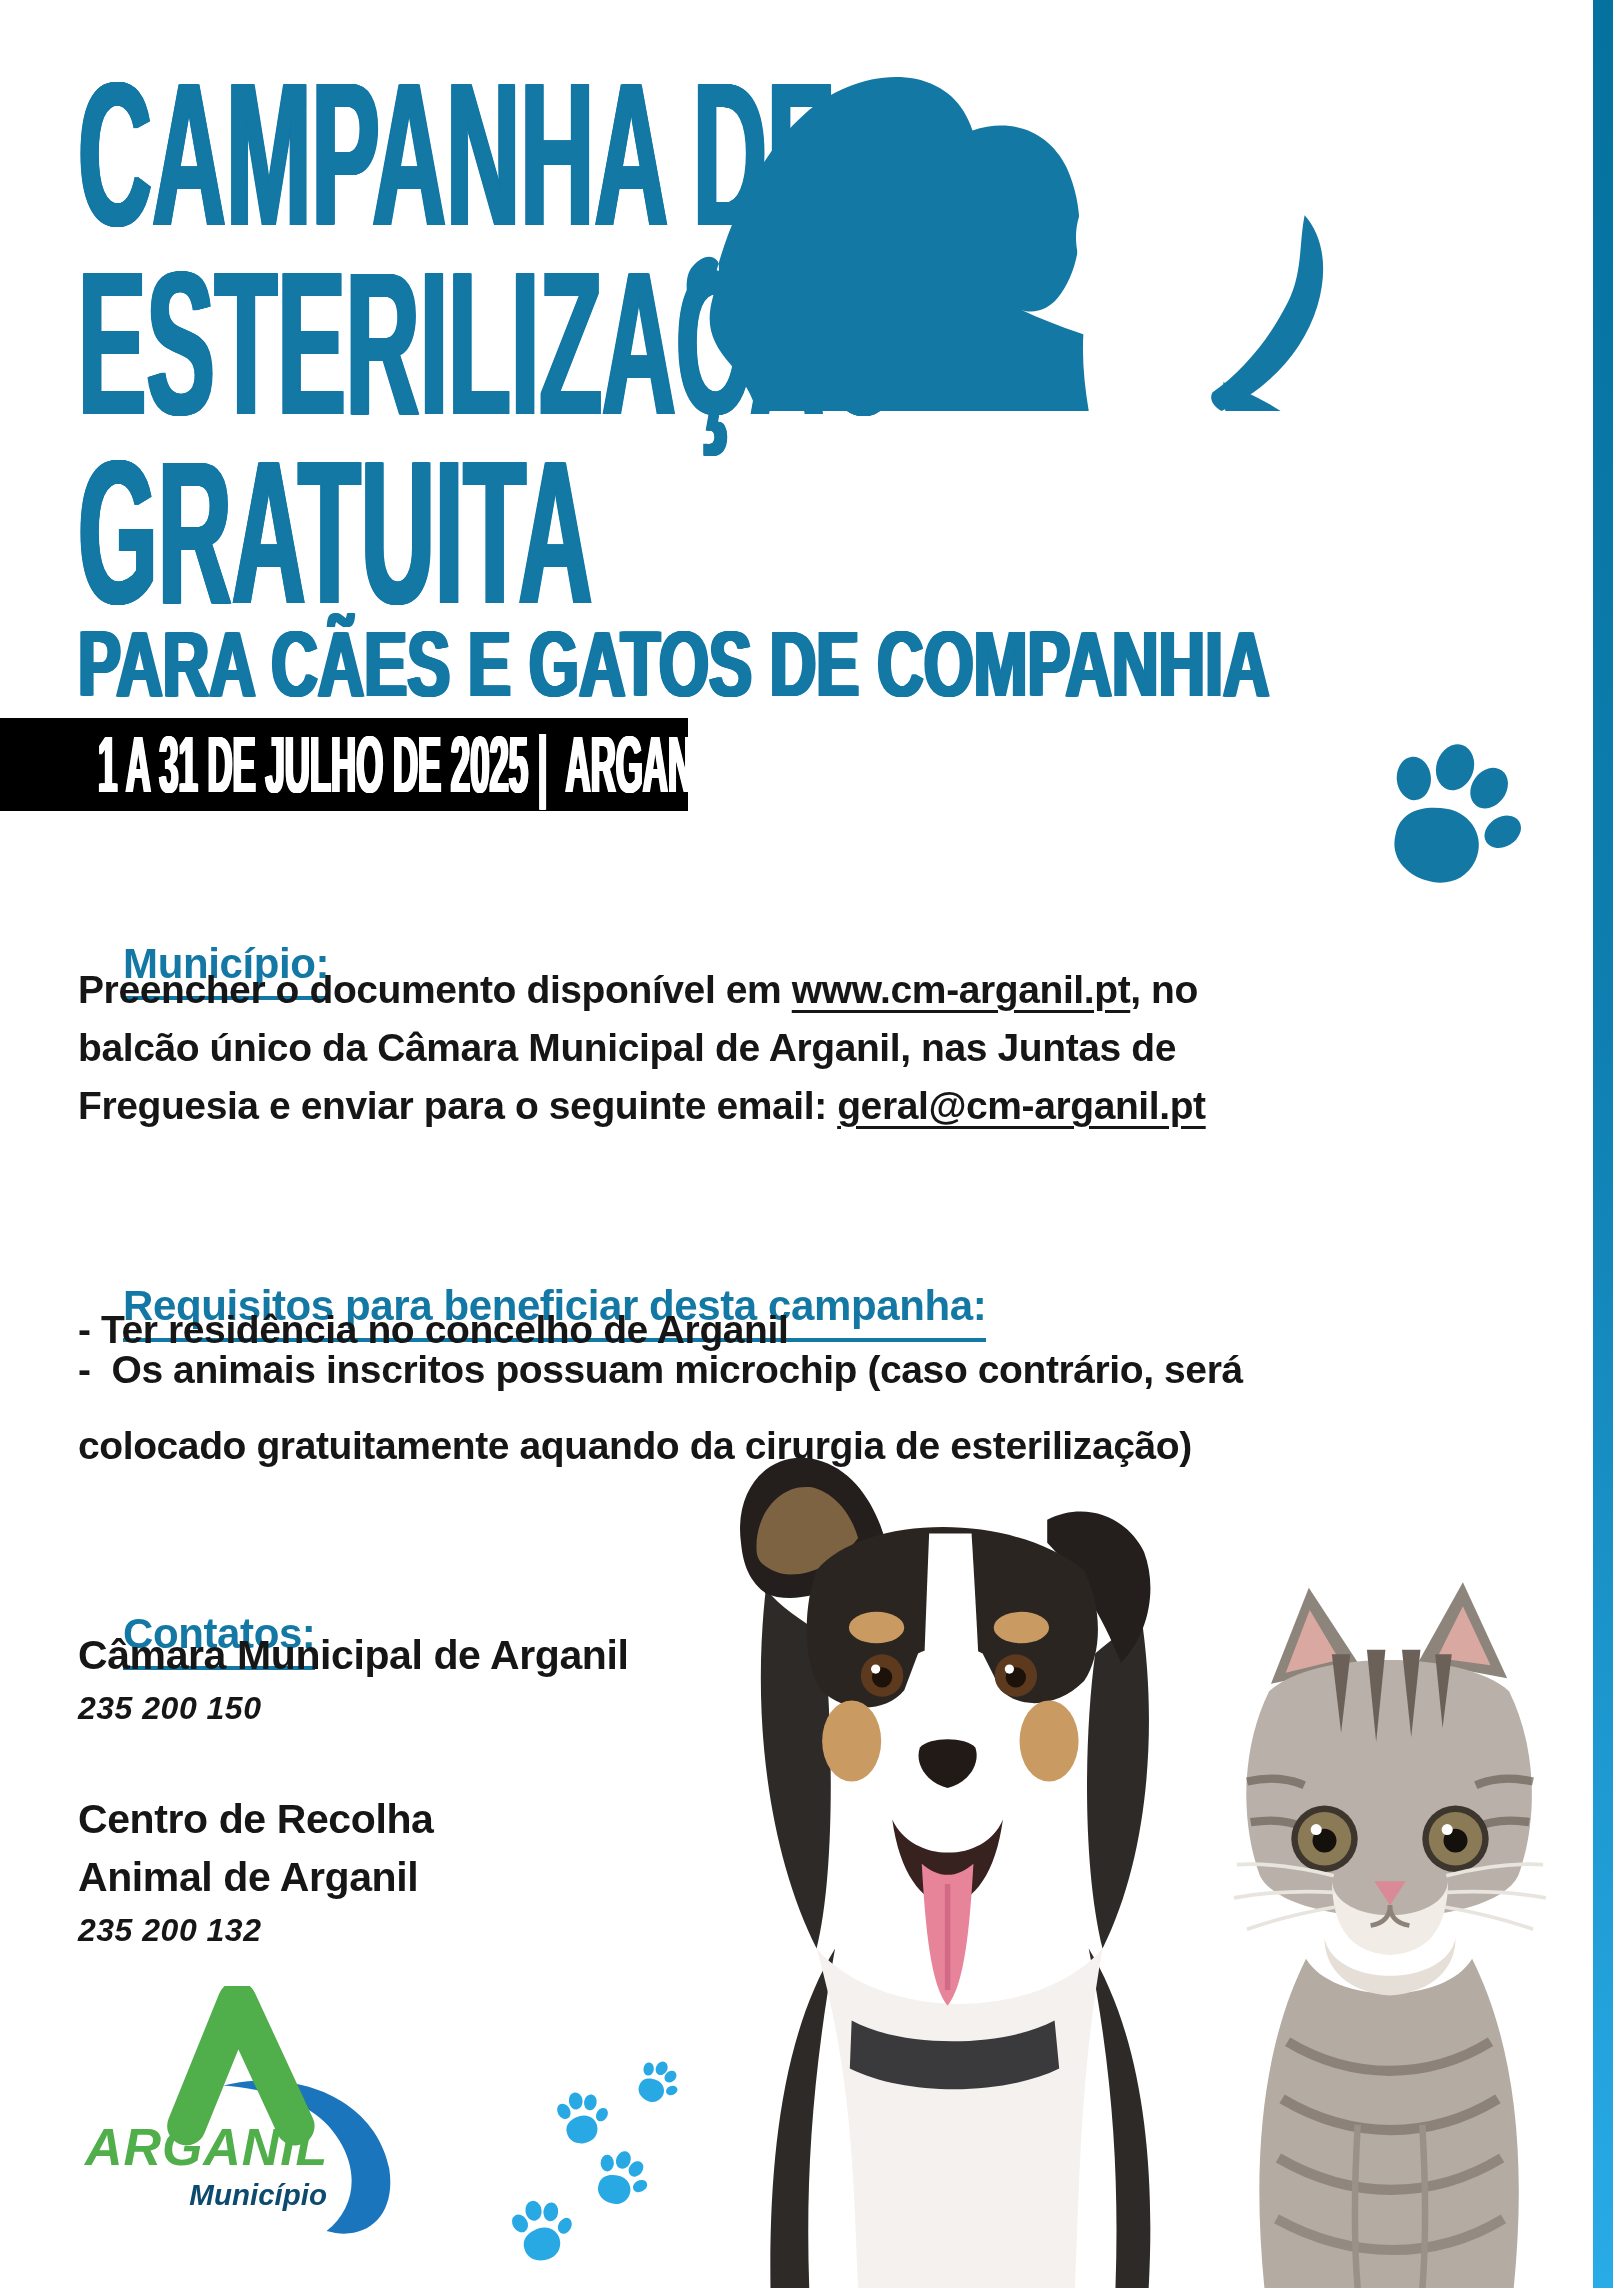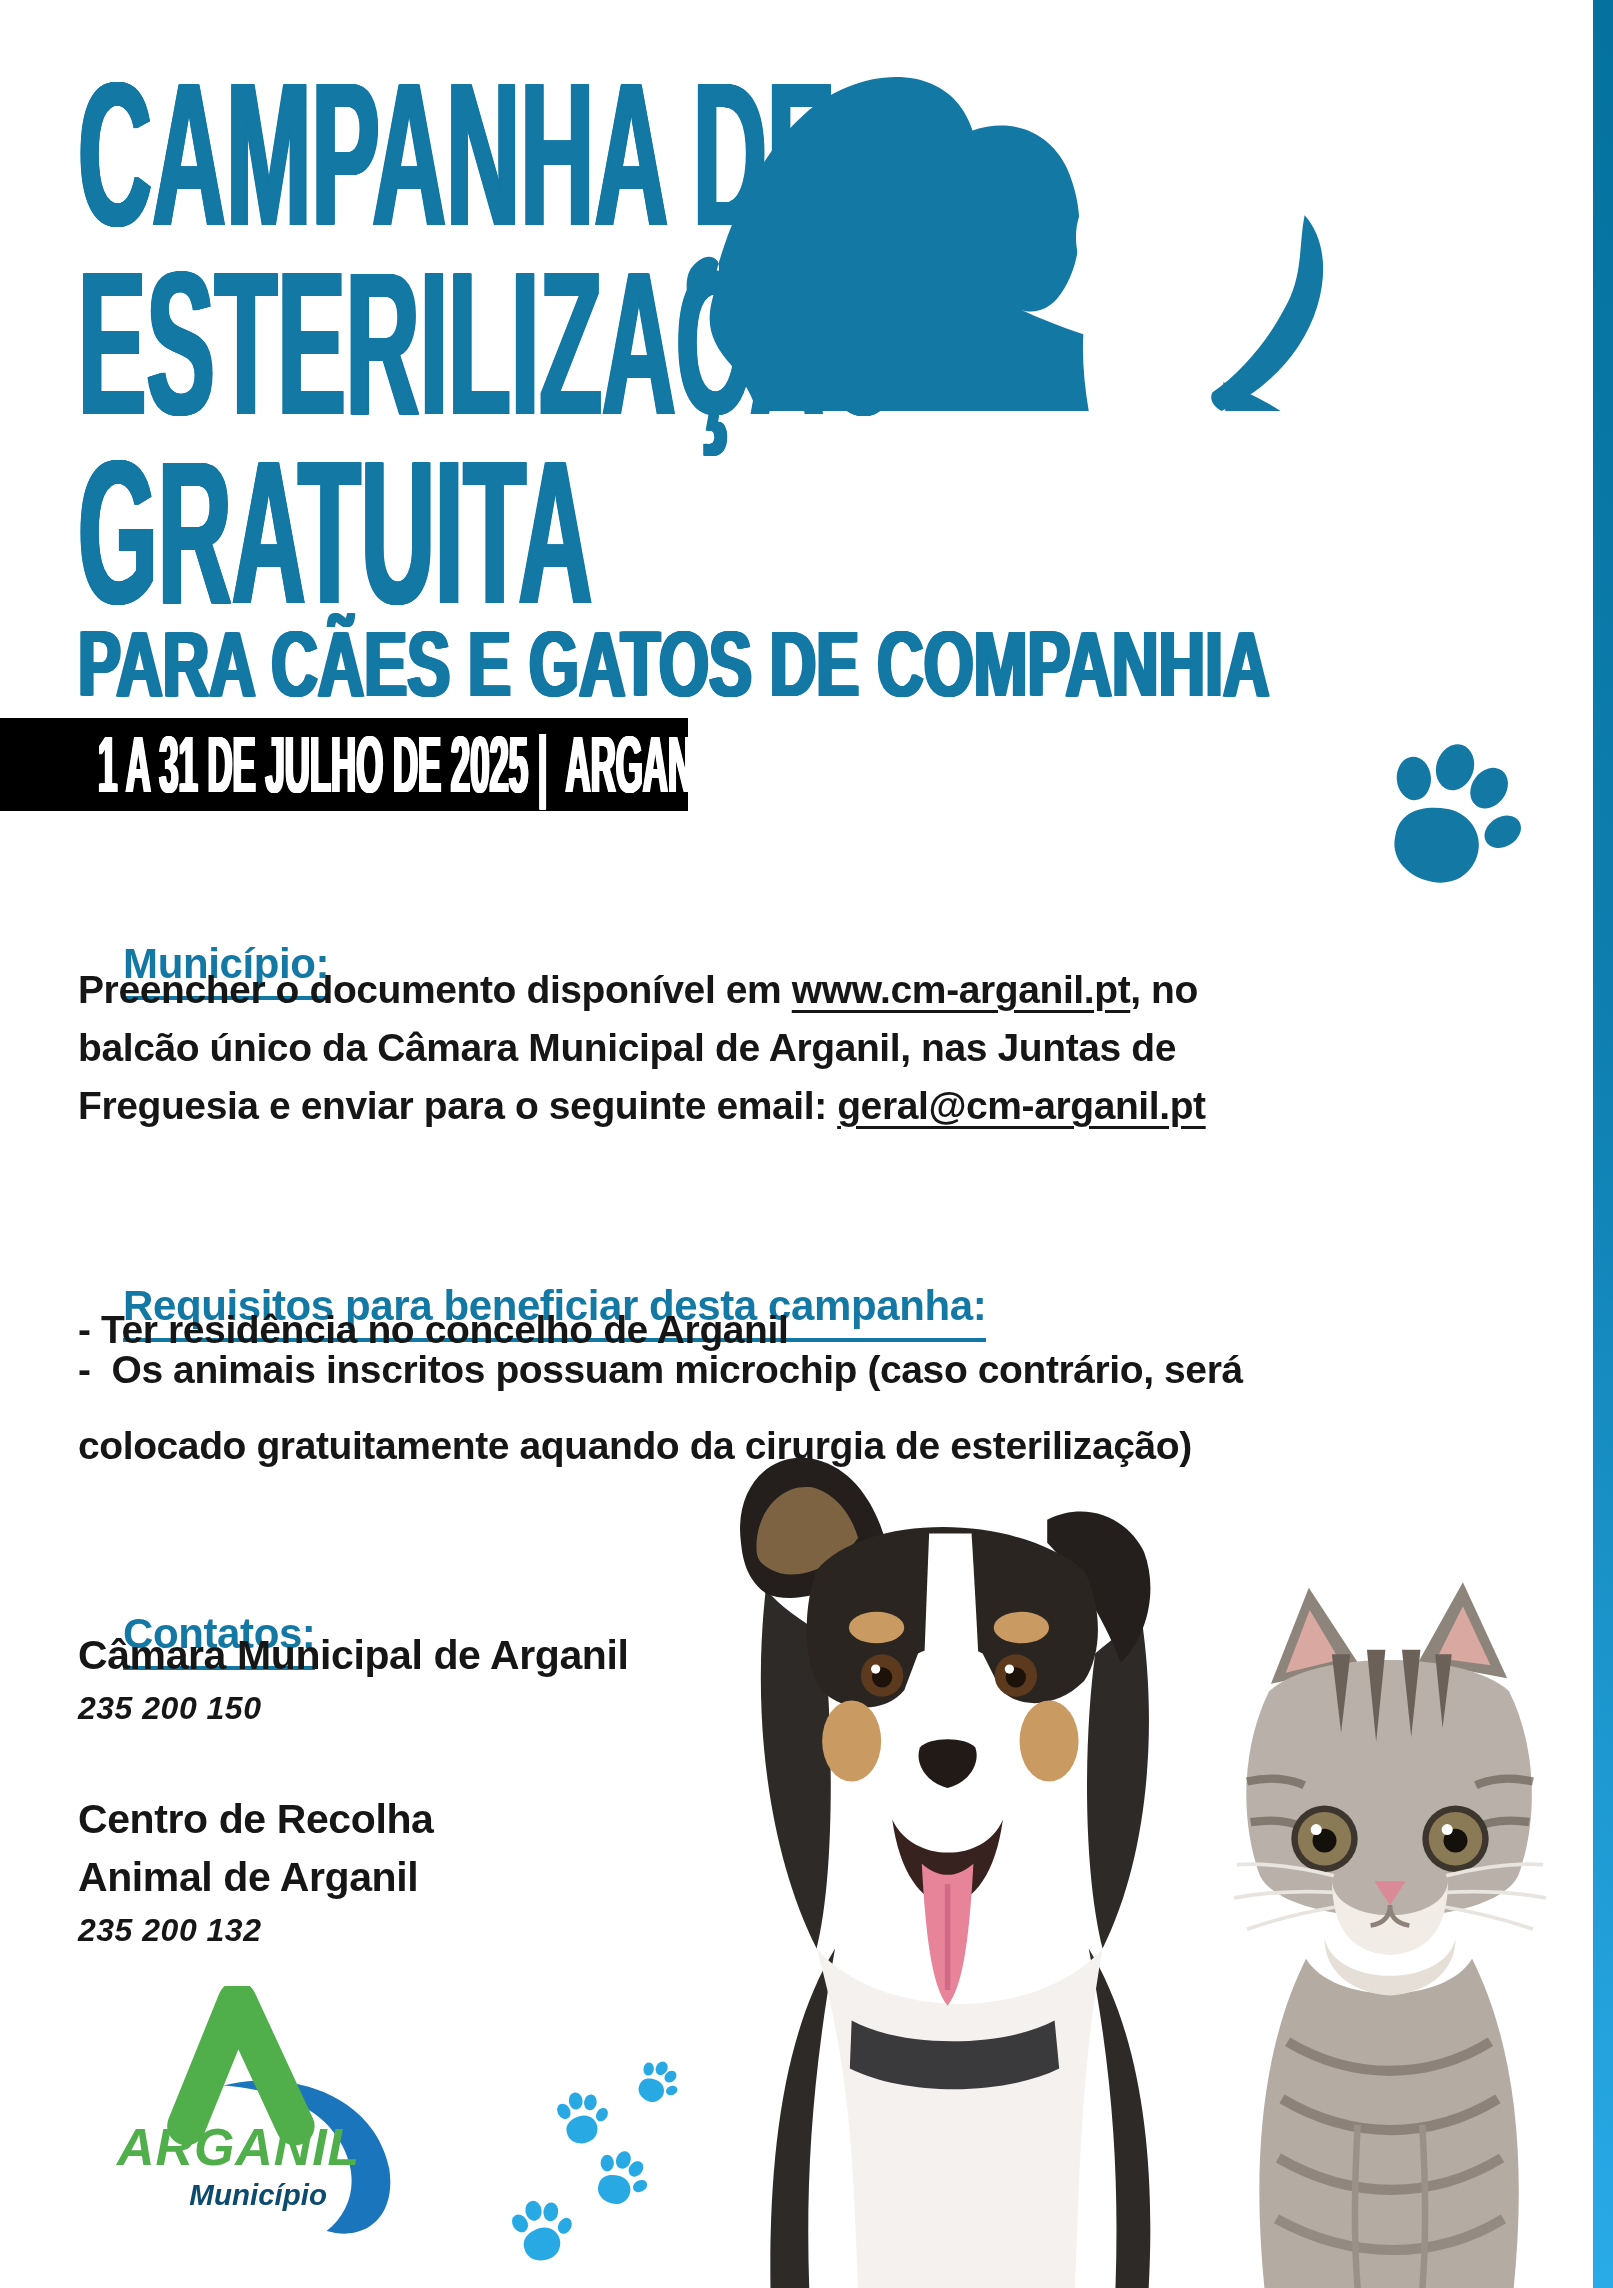--- a/index.html
+++ b/index.html
@@ -29,21 +29,21 @@
   .sec-h{position:absolute;left:78px;font-size:42px;font-weight:bold;color:#1478A5;letter-spacing:-0.4px;white-space:pre;}
   .sec-h span{display:inline-block;border-bottom:4.6px solid currentColor;padding-bottom:8.3px;}
   .body-line{position:absolute;left:78px;font-size:39px;font-weight:bold;color:#161616;letter-spacing:-0.4px;white-space:pre;}
   .link{text-decoration:underline;text-decoration-thickness:2.8px;text-underline-offset:7.4px;color:inherit;}
   .phone{font-size:32px;letter-spacing:0.5px;font-style:italic;}
   
   .abs{position:absolute;}
   .paw{position:absolute;}
   
   .logo-name{position:absolute;left:0px;top:131px;font-size:52px;font-weight:bold;font-style:italic;
-    color:#50AE4B;letter-spacing:0.9px;white-space:pre;margin-left:32px;}
+    color:#50AE4B;letter-spacing:0.9px;white-space:pre;}
   .logo-tagline{position:absolute;left:0px;top:192px;width:242px;text-align:right;font-size:29.5px;
     font-weight:bold;font-style:italic;color:#0c4a6e;white-space:pre;}
 </style>
 </head>
 <body>
 
 <div class="poster">
 
   <svg width="0" height="0" style="position:absolute" aria-hidden="true">
     <defs>

